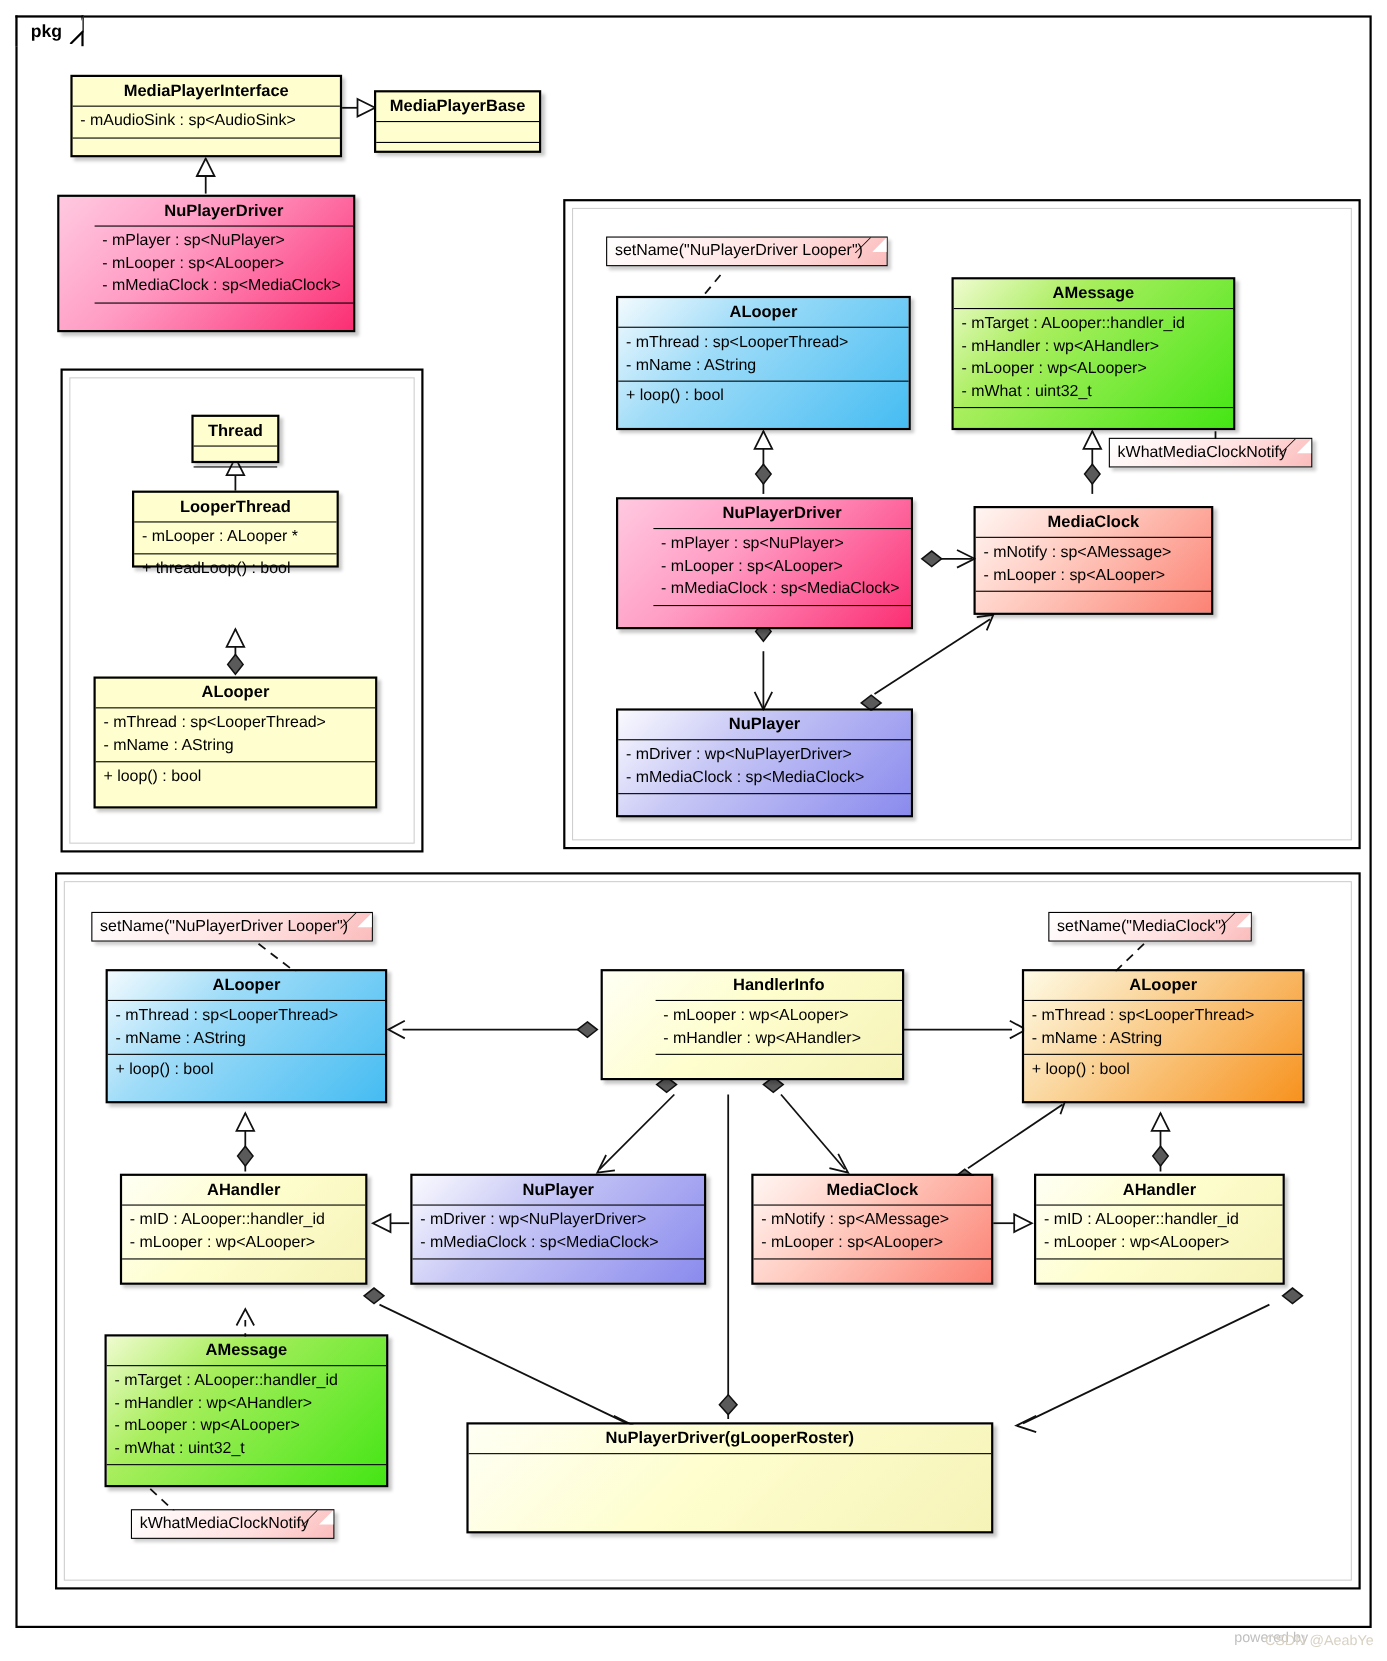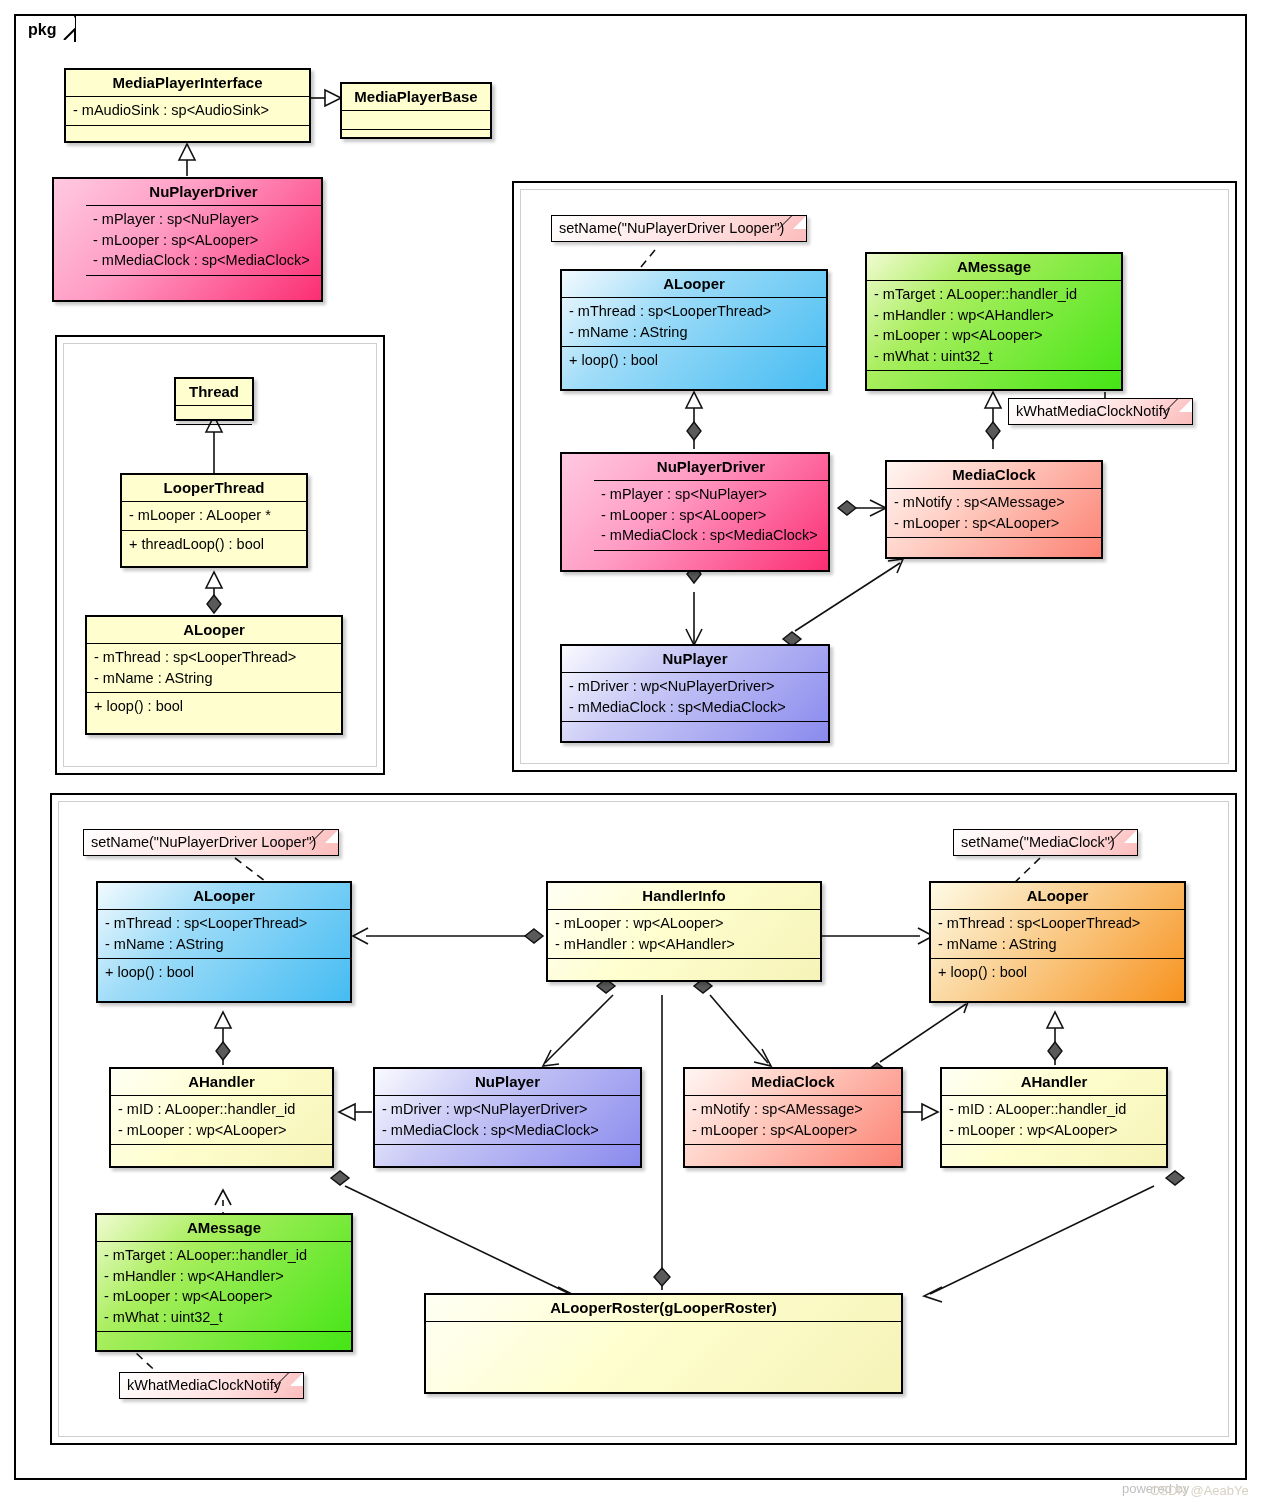--- a/index.html
+++ b/index.html
@@ -201,21 +201,21 @@
     </div>
     <div class="comp empty"></div>
   </div>
 
   <div class="cls g-yellow" style="left:174px;top:377px;width:80px;height:44px;">
     <div class="hdr">Thread</div>
     <div class="comp empty"></div>
     <div class="comp empty"></div>
   </div>
 
-  <div class="cls g-yellow" style="left:120px;top:473px;width:188px;height:95px;">
+  <div class="cls g-yellow" style="left:120px;top:446px;width:188px;height:70px;">
     <div class="hdr">LooperThread</div>
     <div class="comp">
       <div class="attr">- mLooper : ALooper *</div>
     </div>
     <div class="comp">
       <div class="attr">+ threadLoop() : bool</div>
     </div>
   </div>
 
   <div class="cls g-yellow" style="left:85px;top:615px;width:258px;height:120px;">
@@ -313,21 +313,21 @@
     <div class="hdr">ALooper</div>
     <div class="comp">
       <div class="attr">- mThread : sp&lt;LooperThread&gt;</div>
       <div class="attr">- mName : AString</div>
     </div>
     <div class="comp">
       <div class="attr">+ loop() : bool</div>
     </div>
   </div>
 
-  <div class="cls g-yellow2" style="left:546px;top:881px;width:276px;height:101px;">
+  <div class="cls g-yellow2" style="left:546px;top:881px;width:276px;height:101px;padding-left:48px;">
     <div class="hdr">HandlerInfo</div>
     <div class="comp">
       <div class="attr">- mLooper : wp&lt;ALooper&gt;</div>
       <div class="attr">- mHandler : wp&lt;AHandler&gt;</div>
     </div>
     <div class="comp empty"></div>
   </div>
 
   <div class="cls g-orange" style="left:929px;top:881px;width:257px;height:122px;">
     <div class="hdr">ALooper</div>
@@ -381,21 +381,21 @@
     <div class="comp">
       <div class="attr">- mTarget : ALooper::handler_id</div>
       <div class="attr">- mHandler : wp&lt;AHandler&gt;</div>
       <div class="attr">- mLooper : wp&lt;ALooper&gt;</div>
       <div class="attr">- mWhat : uint32_t</div>
     </div>
     <div class="comp empty"></div>
   </div>
 
   <div class="cls g-yellow2" style="left:424px;top:1293px;width:479px;height:101px;">
-    <div class="hdr">ALooperRoster(gLooperRoster)</div>
+    <div class="hdr">NuPlayerDriver(gLooperRoster)</div>
     <div class="comp empty"></div>
   </div>
 
   <div class="watermark" style="left:1122px;top:1481px;">
     <span>powered by</span>
   </div>
   <div class="watermark" style="left:1150px;top:1483px;">
     <span class="csdn">CSDN @AeabYe</span>
   </div>
 

